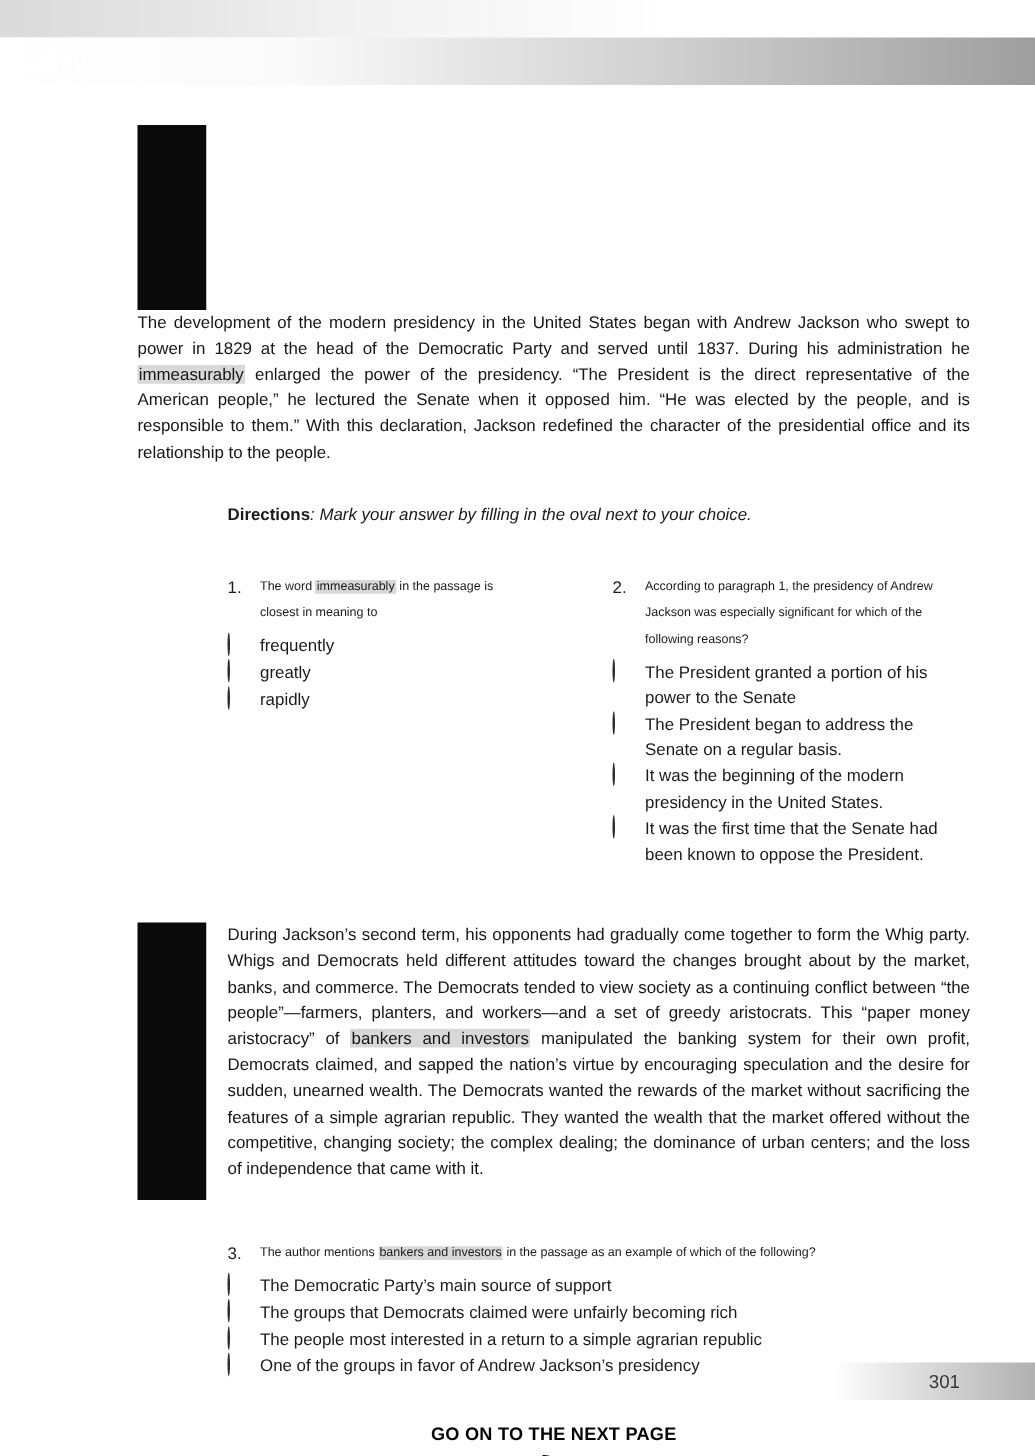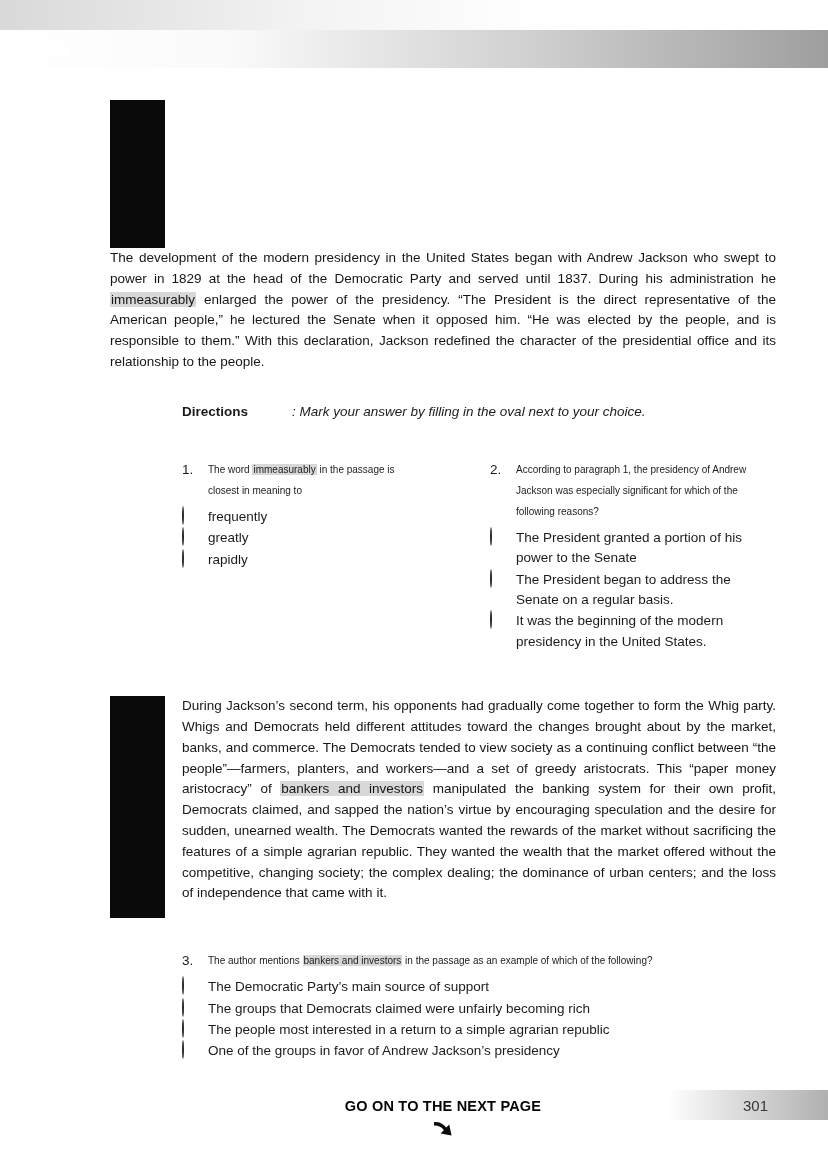--- a/index.html
+++ b/index.html
@@ -29,21 +29,21 @@
   .marker { width:55px; background:#0a0a0a; flex:none; margin-right:17px; }
   .marker-1 { height:148px; }
   .marker-2 { height:222px; }
   .passage-text {
     font-size:13.5px; line-height:20.8px; text-align:justify; color:#161616; flex:1;
   }
   .hl { background:#d8d8d8; padding:0 1px; }
 
   .directions { margin-left:72px; margin-top:31px; font-size:13.5px; }
   .directions .dir-label { font-weight:bold; font-style:normal; }
-  .directions .dir-text { font-style:italic;margin-left:44px; }
+  .directions .dir-text { font-style:italic; }
 
   .questions-row { display:flex; margin-left:72px; margin-top:40px; }
   .q-col-1 { width:244px; margin-right:64px; flex:none; }
   .q-col-2 { width:270px; flex:none; }
 
   .q-stem-row { display:flex; }
   .q-num { width:26px; flex:none; font-size:13.5px; line-height:21px; }
   .q-stem { font-size:10px; line-height:21px; flex:1; }
   .options { margin-top:6px; }
   .option { display:flex; align-items:flex-start; margin-top:1px; }
@@ -125,20 +125,24 @@
             <span class="option-label">The President granted a portion of his power to the Senate</span>
           </div>
           <div class="option">
             <span class="oval-cell"><span class="oval"></span></span>
             <span class="option-label">The President began to address the Senate on a regular basis.</span>
           </div>
           <div class="option">
             <span class="oval-cell"><span class="oval"></span></span>
             <span class="option-label">It was the beginning of the modern presidency in the United States.</span>
           </div>
+          <div class="option">
+            <span class="oval-cell"><span class="oval"></span></span>
+            <span class="option-label">It was the first time that the Senate had been known to oppose the President.</span>
+          </div>
         </div>
       </div>
 
     </div>
 
     <section class="passage-block second">
       <div class="marker marker-2"></div>
       <p class="passage-text"><span>During Jackson’s second term, his opponents had gradually come together to form the Whig party. Whigs and Democrats held different attitudes toward the changes brought about by the market, banks, and commerce. The Democrats tended to view society as a continuing conflict between “the people”—farmers, planters, and workers—and a set of greedy aristocrats. This “paper money aristocracy” of </span><span class="hl">bankers and investors</span><span> manipulated the banking system for their own profit, Democrats claimed, and sapped the nation’s virtue by encouraging speculation and the desire for sudden, unearned wealth. The Democrats wanted the rewards of the market without sacrificing the features of a simple agrarian republic. They wanted the wealth that the market offered without the competitive, changing society; the complex dealing; the dominance of urban centers; and the loss of independence that came with it.</span></p>
     </section>
 

